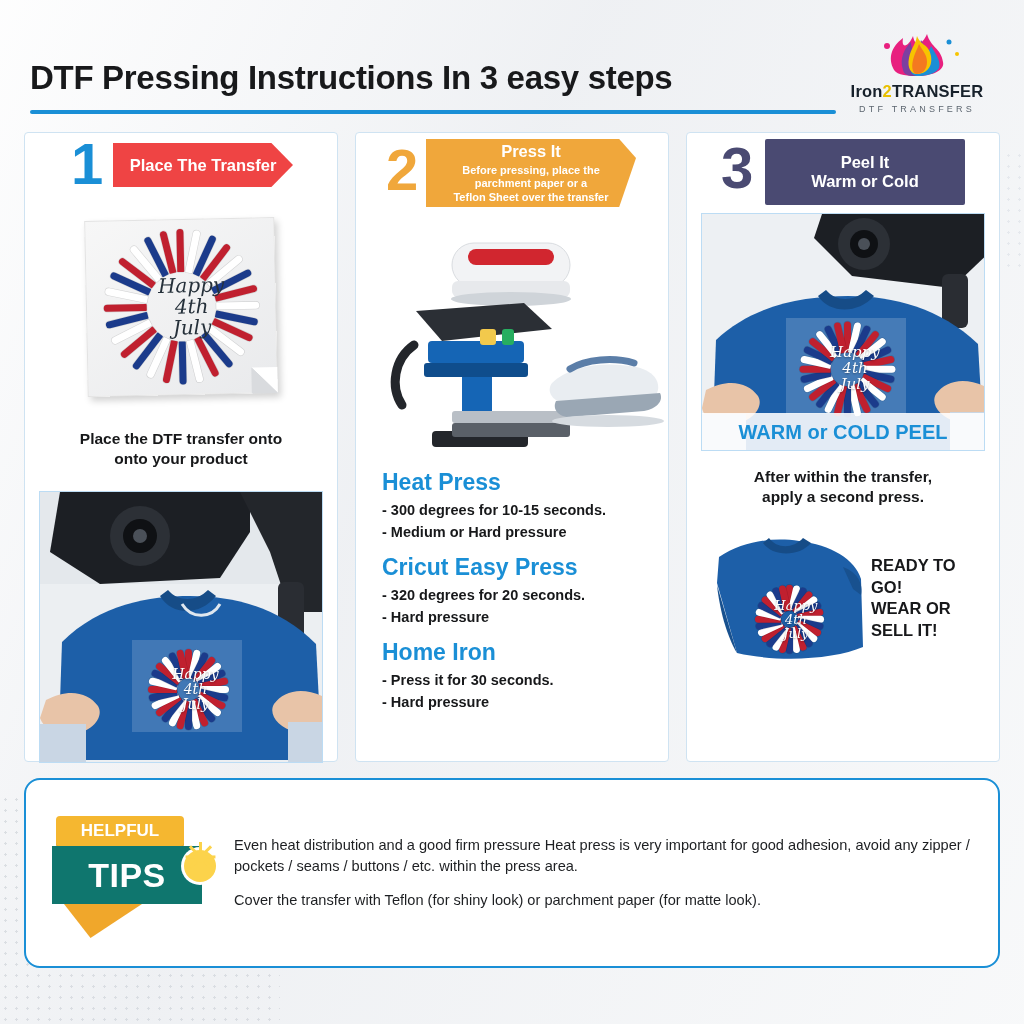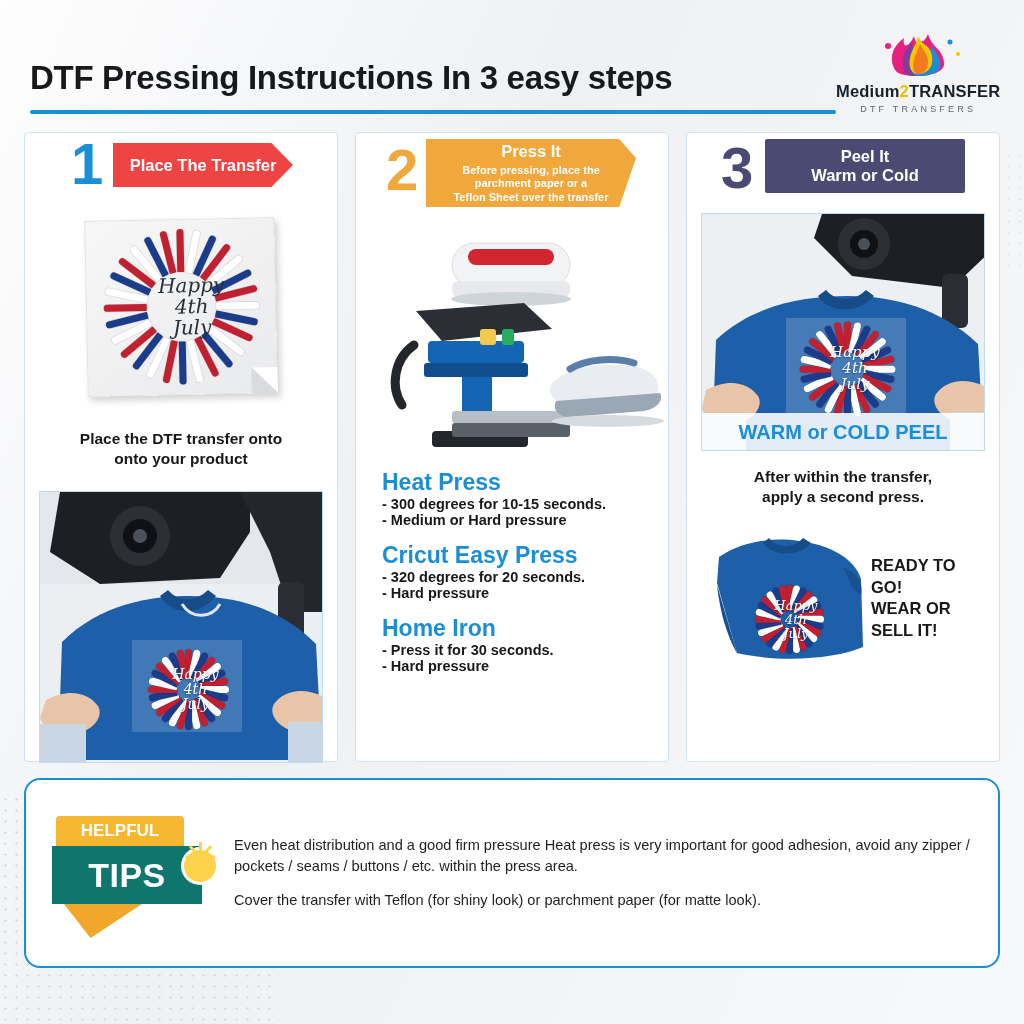--- a/index.html
+++ b/index.html
@@ -87,21 +87,21 @@
     padding: 0 14px;
   }
   .ribbon.blue { background: #ef4444; width: 180px;
      clip-path: polygon(0 0, 88% 0, 100% 50%, 88% 100%, 0 100%); }
   .ribbon.orange {
      background: #f0a73b; left: 70px; top: 6px; width: 210px; height: 68px;
      flex-direction: column; text-align: center;
      clip-path: polygon(0 0, 92% 0, 100% 28%, 92% 100%, 0 100%);
   }
   .ribbon.purple {
-     background: #4a4a72; left: 78px; top: 6px; width: 200px; height: 54px;
+     background: #4a4a72; left: 78px; top: 6px; width: 200px; height: 66px;
      flex-direction: column; text-align: center; border-radius: 2px;
   }
   .ribbon .small {
     font-size: 11px; font-weight: bold; line-height: 1.22; margin-top: 3px;
   }
 
   
   .photo {
     position: relative; overflow: hidden; background: #fff;
   }
@@ -150,21 +150,21 @@
   .presshot {
     background: linear-gradient(160deg,#eef1f4 0%, #e6eaee 45%, #dfe4e9 100%);
   }
 
   
   .spec { padding: 0 0 0 26px; }
   .spec h3 {
     color: #1a8fd6; font-size: 23px; font-weight: bold; margin-top: 14px;
   }
   .spec p {
-    font-size: 14.5px; font-weight: bold; color: #17181a; margin-top: 0;
+    font-size: 14.5px; font-weight: bold; color: #17181a; margin-top: 6px;
   }
 
   .warmcold {
     text-align: center; color: #1a8fd6; font-weight: bold; font-size: 20px;
     padding: 8px 0 6px;
   }
 
   .ready {
     font-size: 16.5px; font-weight: bold; color: #17181a; line-height: 1.32;
   }
@@ -228,21 +228,21 @@
           <path d="M46 46 C42 34 48 24 54 18 C54 30 62 26 64 16 C70 28 80 28 80 40 C80 48 70 52 58 52 C50 52 47 50 46 46 Z" fill="#7c3fa0"></path>
           <path d="M54 48 C52 36 58 28 62 22 C64 32 72 30 74 22 C80 32 84 38 82 44 C79 50 68 52 62 52 C57 52 55 50 54 48 Z" fill="#1a8fd6"></path>
           <path d="M60 12 C64 22 72 20 74 32 C76 44 68 50 60 50 C54 50 50 44 52 34 C54 24 58 22 60 12 Z" fill="#f7c400"></path>
           <path d="M62 20 C66 28 70 30 70 38 C70 46 65 50 60 50 C56 50 54 44 56 36 C58 28 60 26 62 20 Z" fill="#f47920"></path>
           <circle cx="30" cy="22" r="3" fill="#e8207f"></circle>
           <circle cx="92" cy="18" r="2.5" fill="#1a8fd6"></circle>
           <circle cx="100" cy="30" r="2" fill="#f7c400"></circle>
         </svg>
       </div>
       <div class="logo-name">
-        <span>Medium</span><span class="hl">2</span><span>TRANSFER</span>
+        <span>Iron</span><span class="hl">2</span><span>TRANSFER</span>
       </div>
       <div class="logo-sub">DTF TRANSFERS</div>
     </div>
   </div>
 
   <div class="cols">
 
     <div class="card col1">
       <div class="banner">
         <div class="stepnum blue">1</div>

